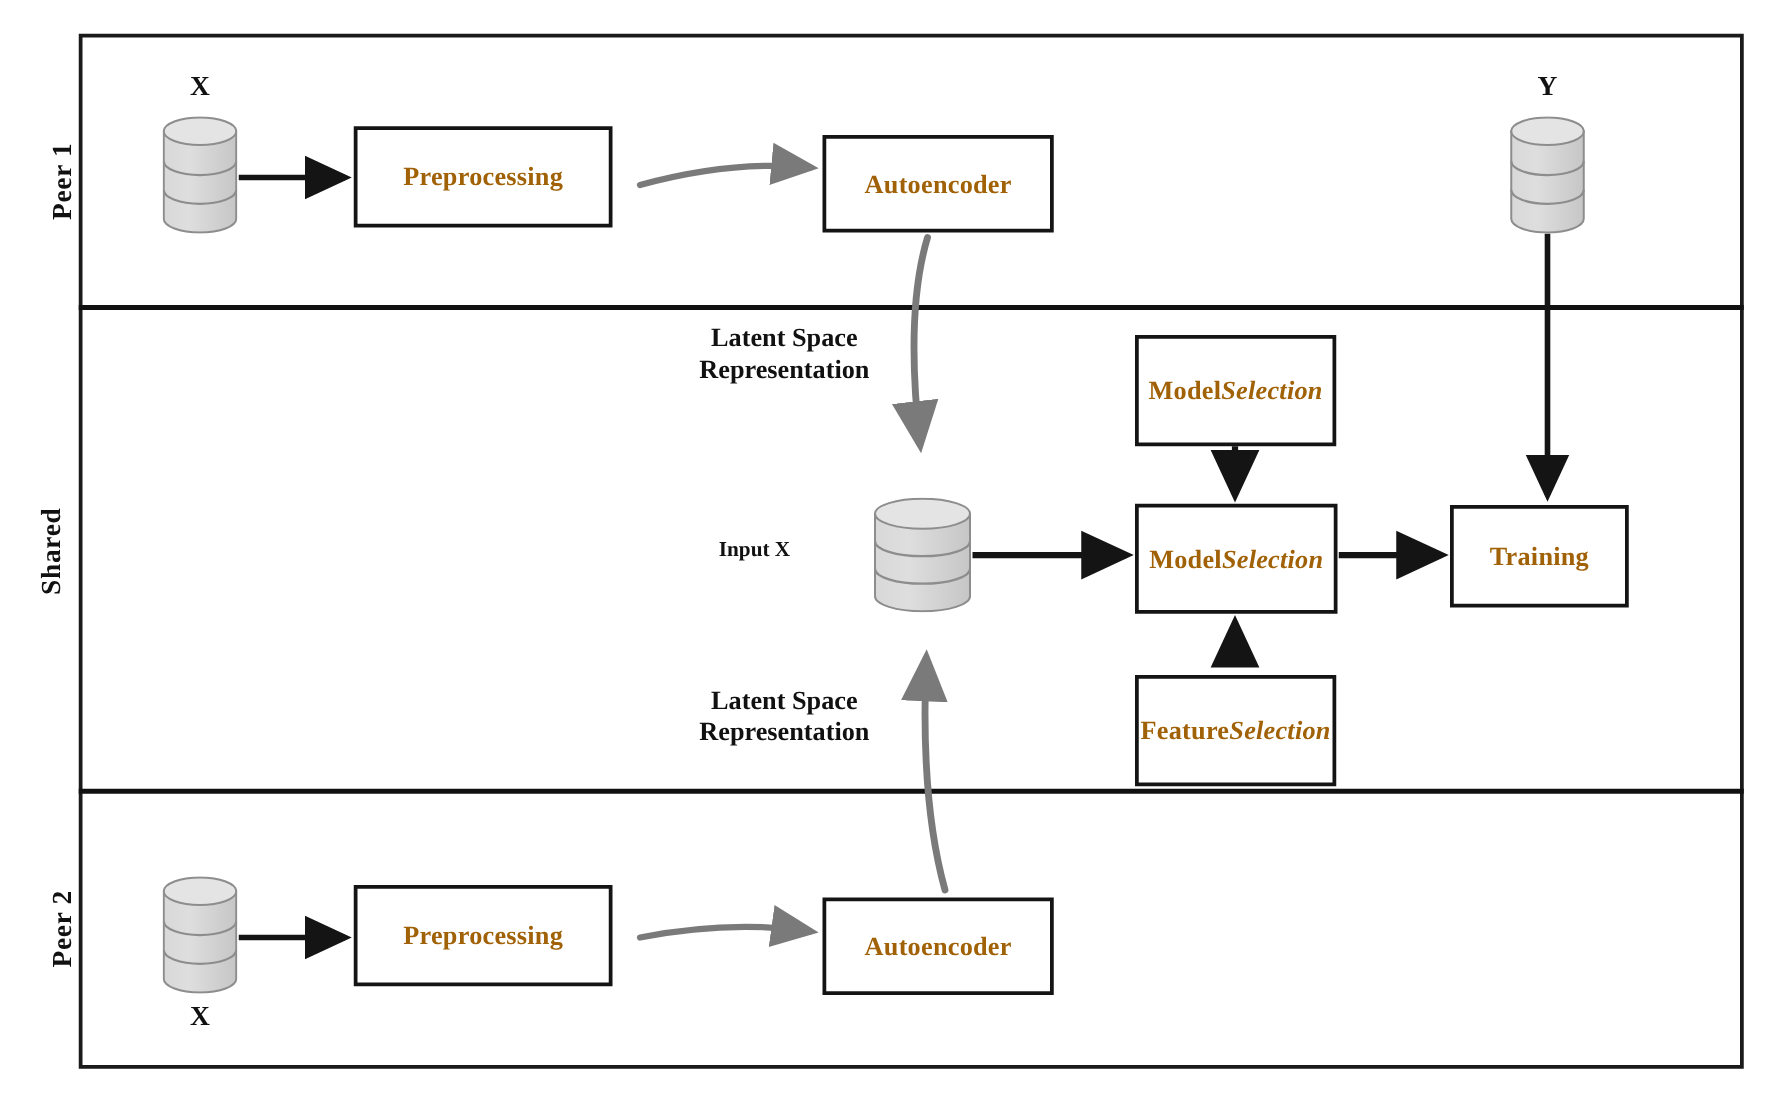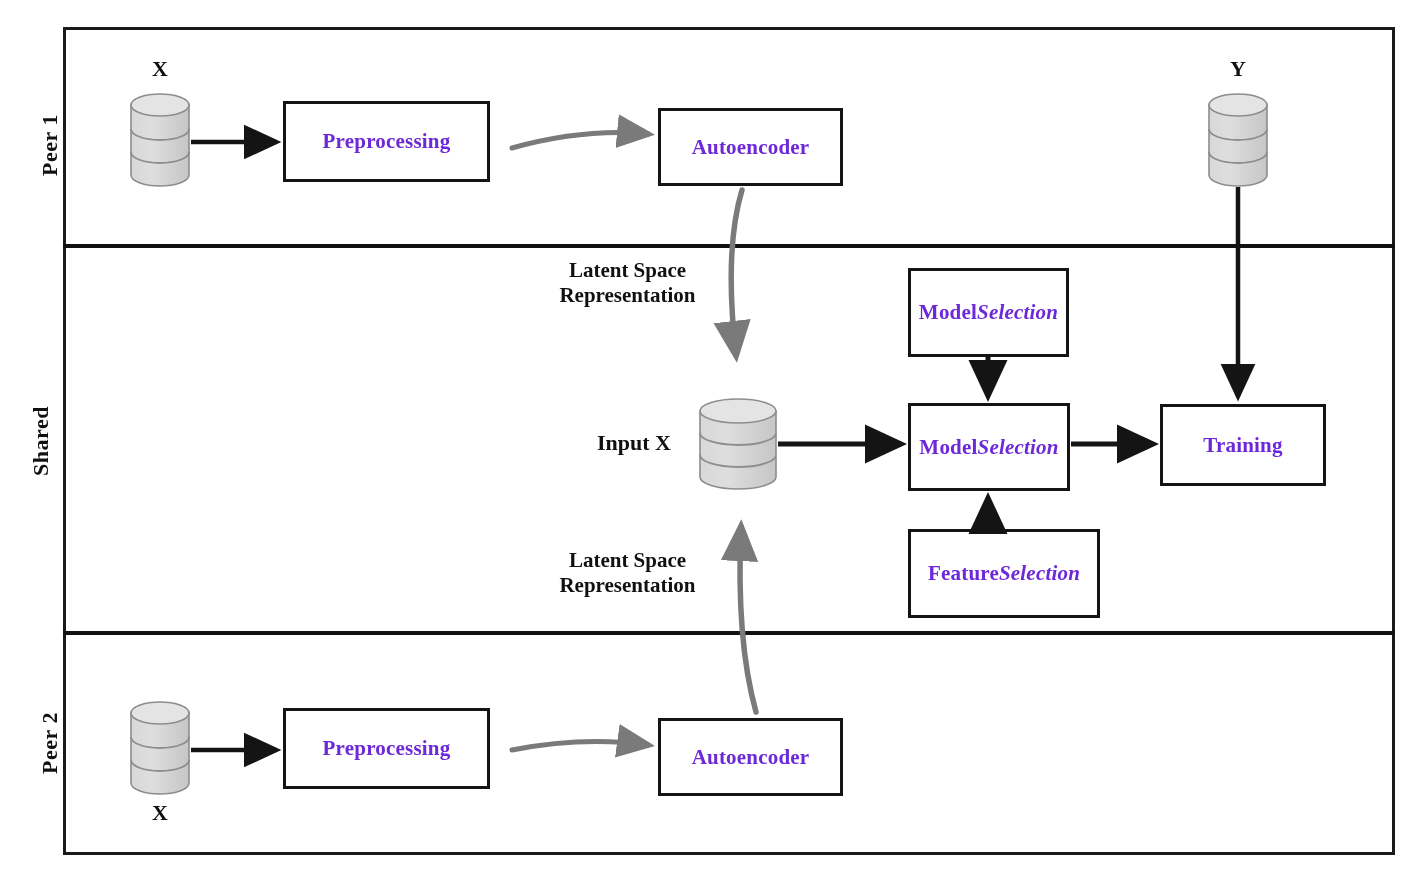--- a/index.html
+++ b/index.html
@@ -61,32 +61,32 @@
     position: absolute;
     border: 3px solid #141414;
     background: #ffffff;
     box-sizing: border-box;
     display: flex;
     align-items: center;
     justify-content: center;
     text-align: center;
     font-weight: bold;
     font-size: 21px;
-    color: #6d28d9;
+    color: #a16207;
     line-height: 1.15;
     letter-spacing: 0.2px;
   }
   .pbox .l2 { display: block; font-style: italic; }
 
   #box-preprocessing-1 { left: 283px; top: 101px;  width: 207px; height: 81px; }
   #box-autoencoder-1   { left: 658px; top: 108px;  width: 185px; height: 78px; }
   #box-model-sel-top   { left: 908px; top: 268px;  width: 161px; height: 89px; }
   #box-model-sel-main  { left: 908px; top: 403px;  width: 162px; height: 88px; }
-  #box-feature-sel     { left: 908px; top: 529px;  width: 192px; height: 89px; }
-  #box-training        { left: 1160px; top: 404px; width: 166px; height: 82px; }
+  #box-feature-sel     { left: 908px; top: 540px;  width: 161px; height: 89px; }
+  #box-training        { left: 1160px; top: 404px; width: 143px; height: 82px; }
   #box-preprocessing-2 { left: 283px; top: 708px;  width: 207px; height: 81px; }
   #box-autoencoder-2   { left: 658px; top: 718px;  width: 185px; height: 78px; }
 
   
   .cyl { position: absolute; }
   #cyl-x-peer1   { left: 130px; top: 93px;  width: 60px;  height: 94px; }
   #cyl-y-peer1   { left: 1208px; top: 93px; width: 60px;  height: 94px; }
   #cyl-input-x   { left: 699px; top: 398px; width: 78px;  height: 92px; }
   #cyl-x-peer2   { left: 130px; top: 701px; width: 60px;  height: 94px; }
 
@@ -95,21 +95,21 @@
     position: absolute;
     font-weight: bold;
     color: #111111;
     white-space: pre-line;
     text-align: center;
     line-height: 1.2;
   }
   #label-x-top   { left: 130px; top: 56px;  width: 60px; font-size: 22px; }
   #label-y-top   { left: 1208px; top: 56px; width: 60px; font-size: 22px; }
   #label-x-bot   { left: 130px; top: 800px; width: 60px; font-size: 22px; }
-  #label-input-x { left: 575px; top: 430px; width: 118px; font-size: 22px; text-align: center; }
+  #label-input-x { left: 575px; top: 430px; width: 118px; font-size: 17px; text-align: left; }
   #label-latent-1 { left: 520px; top: 258px; width: 215px; font-size: 21px; }
   #label-latent-2 { left: 520px; top: 548px; width: 215px; font-size: 21px; }
 
   
   #arrows {
     position: absolute;
     left: 0; top: 0;
     width: 1412px;
     height: 882px;
     pointer-events: none;

